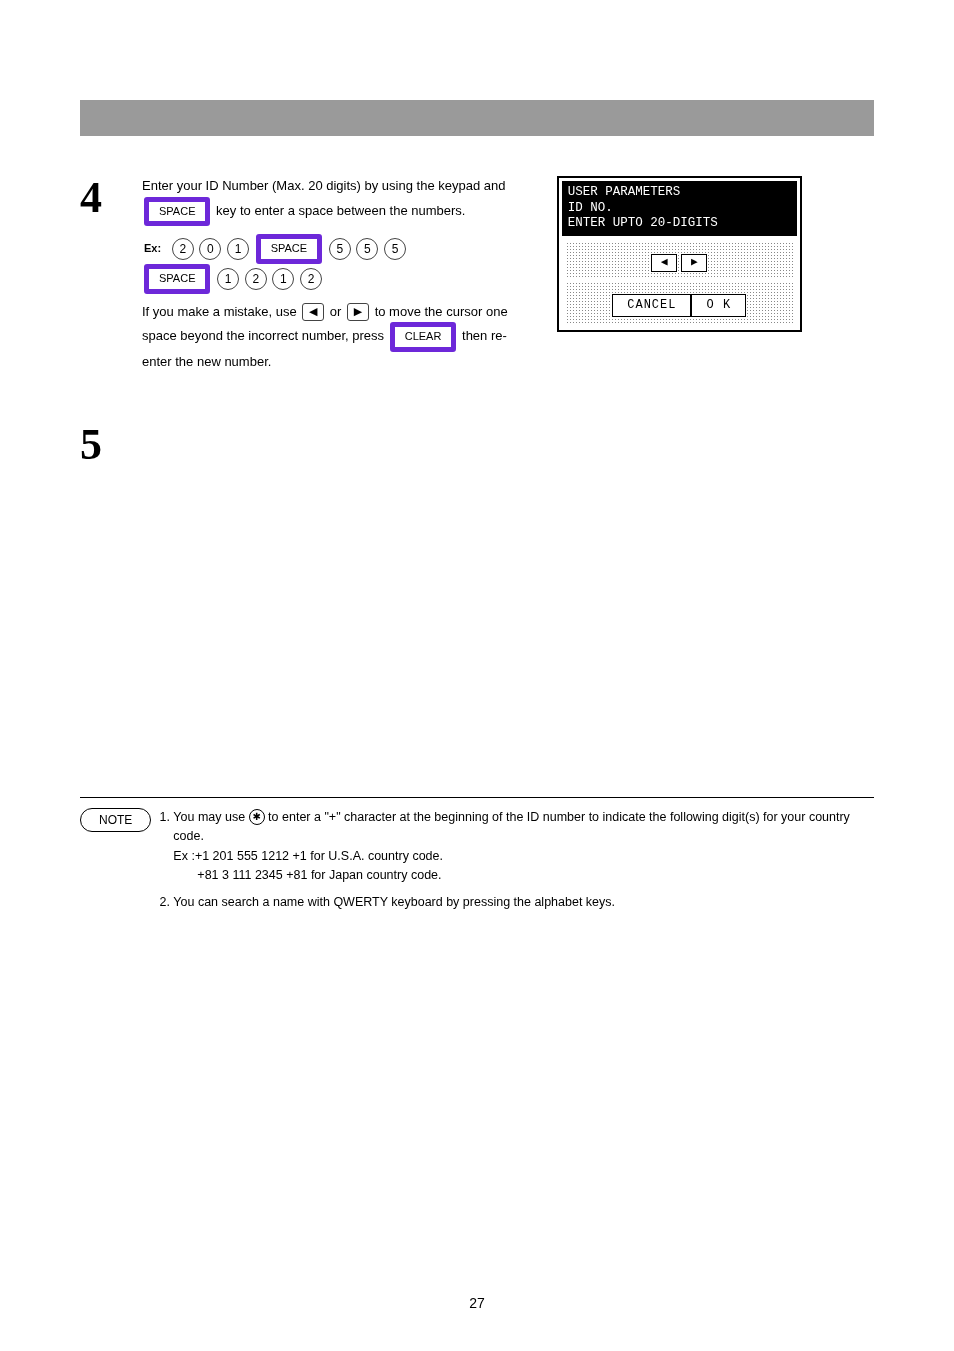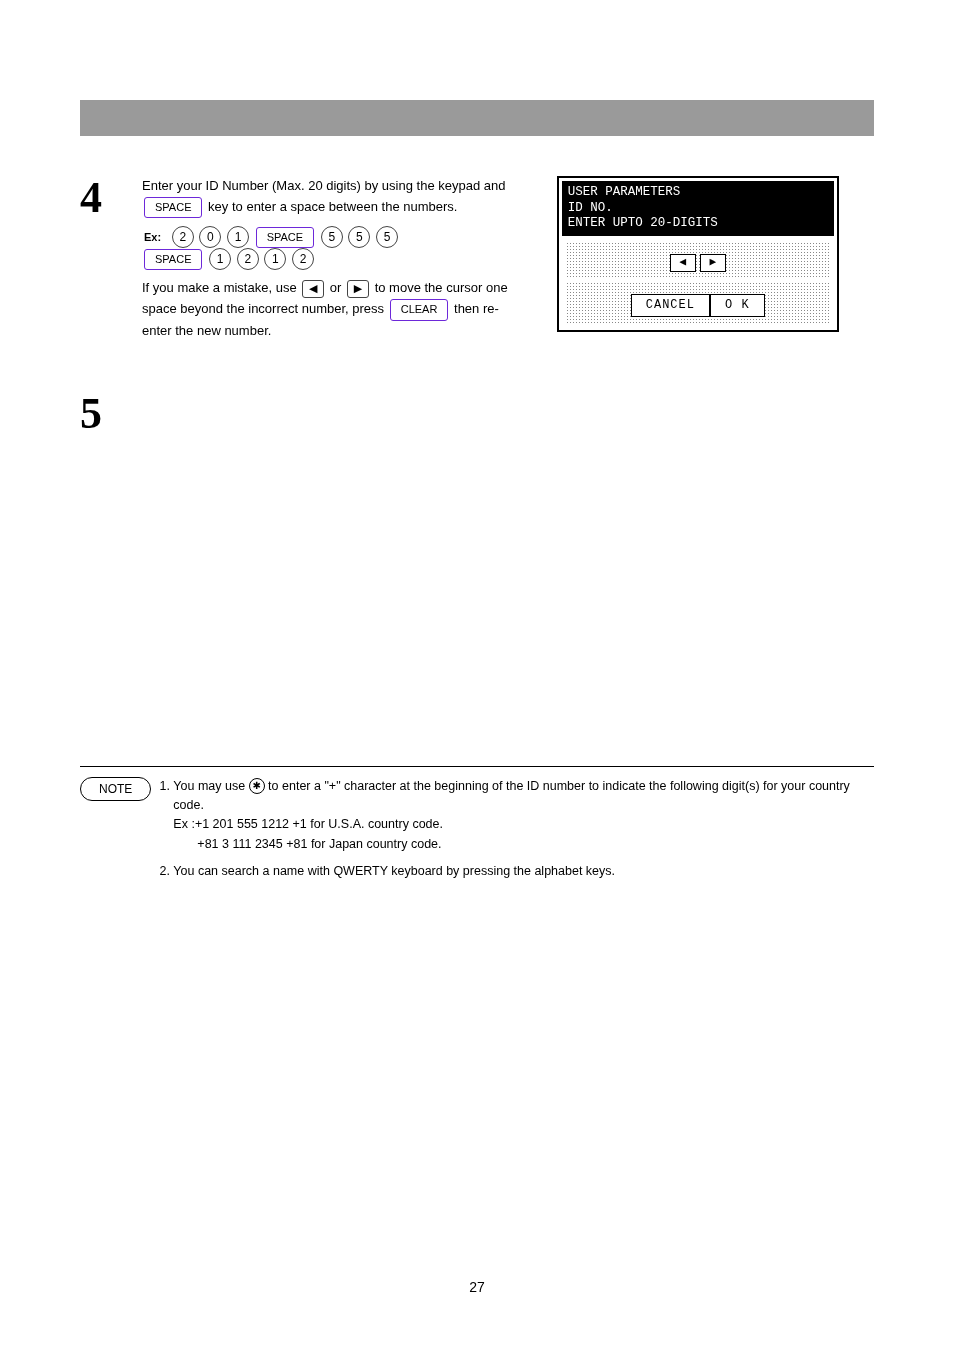--- a/index.html
+++ b/index.html
@@ -44,21 +44,21 @@
     line-height: 1;
     width: 42px;
   }
   .step-body {
     flex: 1;
     font-size: 13px;
     line-height: 1.6;
   }
   .ex-label {
     display: inline-block;
-    border: 1px solid #6d28d9;
+    border: 5px solid #6d28d9;
     border-radius: 3px;
     padding: 1px 10px;
     font-size: 11px;
     margin: 0 2px;
     vertical-align: middle;
   }
   .key-circle {
     display: inline-block;
     width: 22px;
     height: 22px;
@@ -118,21 +118,21 @@
     position: relative;
   }
   .hand-svg { width: 26px; height: 26px; }
   
   .lcd {
     border: 2px solid #000;
     padding: 3px;
     font-family: "Courier New", monospace;
     font-size: 12.5px;
     line-height: 1.25;
-    width: 282px;
+    width: 245px;
   }
   .lcd-head {
     background: #000;
     color: #fff;
     padding: 4px 6px;
     white-space: pre;
   }
   .lcd-body {
     padding: 6px 4px 4px 4px;
   }
@@ -212,21 +212,21 @@
     height: 16px;
     border: 1.2px solid #000;
     border-radius: 50%;
     text-align: center;
     line-height: 14px;
     font-size: 10px;
     vertical-align: middle;
   }
   .page-num {
     position: absolute;
-    bottom: 56px;
+    bottom: 40px;
     width: 100%;
     left: 0;
     text-align: center;
     font-size: 14px;
   }
 </style>
 </head>
 <body>
 
 <div class="page">

